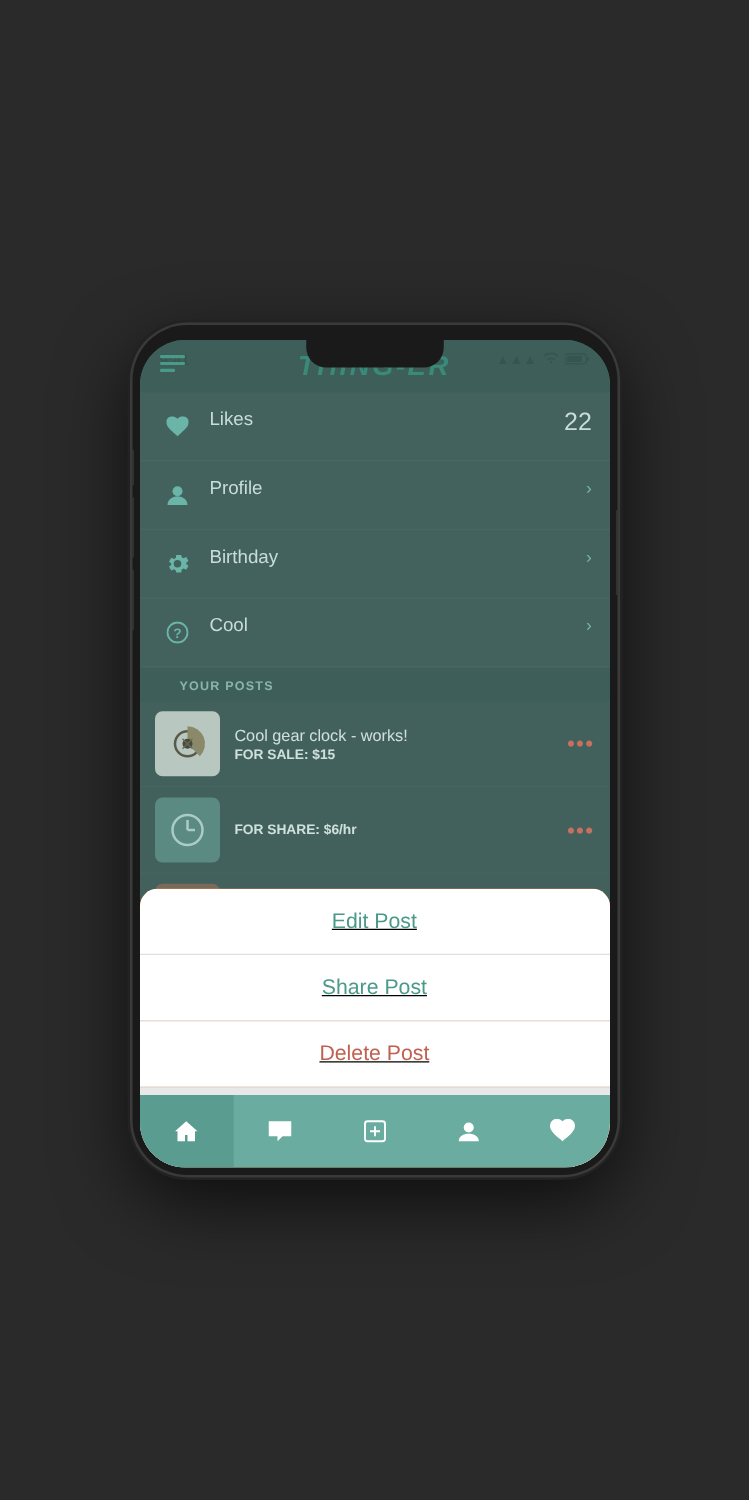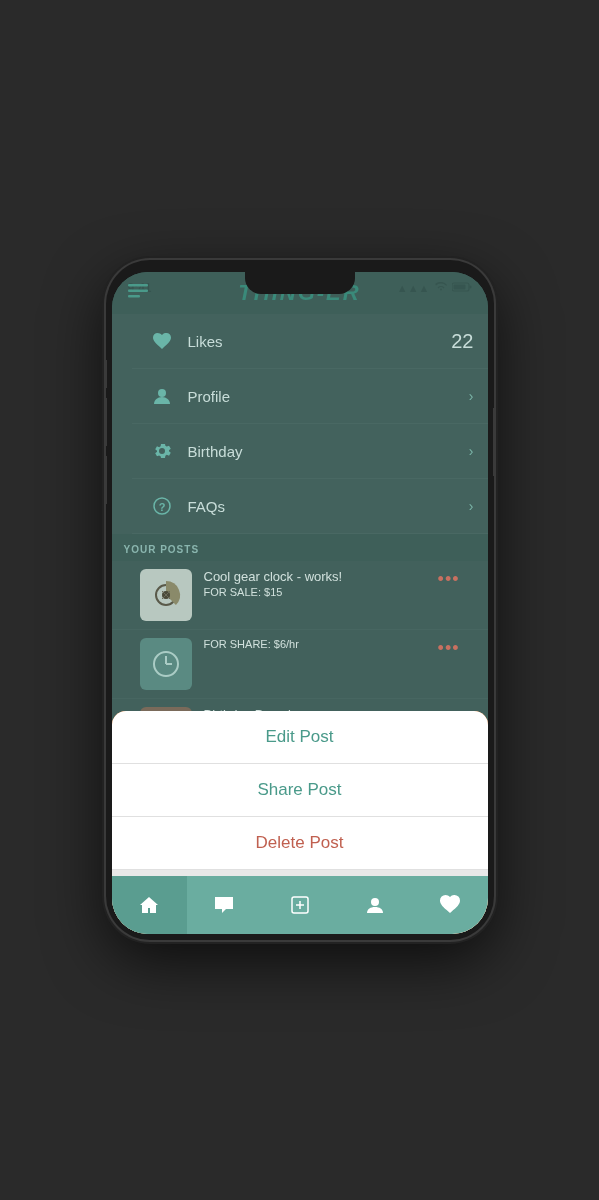--- a/index.html
+++ b/index.html
@@ -87,27 +87,26 @@
       letter-spacing: 2px;
       font-style: italic;
     }
 
     
     .menu-section {
       background: rgba(70, 100, 95, 0.7);
     }
     .menu-item {
       display: flex;
-      align-items: center;
+      align-items: flex-start;
       padding: 13px 16px;
       border-bottom: 1px solid rgba(80,110,105,0.5);
       color: #c8ddd9;
       font-size: 15px;
       position: relative;
-      margin-left: 20px;
     }
     .menu-icon {
       width: 28px;
       height: 28px;
       margin-right: 12px;
       display: flex;
       align-items: center;
       justify-content: center;
       color: #6ab5a8;
       font-size: 16px;
@@ -121,29 +120,30 @@
     .menu-badge {
       position: absolute;
       right: 14px;
       color: #c8ddd9;
       font-size: 20px;
     }
     .likes-item { font-size: 15px; }
 
     
     .section-label {
-      padding: 10px 12px 6px;
+      padding: 10px 32px 6px;
       color: #8ab5ae;
       font-size: 10px;
       font-weight: 700;
       letter-spacing: 1px;
     }
     .post-item {
       display: flex;
-      padding: 8px 28px;
+      align-items: center;
+      padding: 8px 12px;
       border-bottom: 1px solid rgba(80,110,105,0.4);
       background: rgba(70, 100, 95, 0.5);
     }
     .post-thumb {
       width: 52px;
       height: 52px;
       border-radius: 6px;
       margin-right: 12px;
       overflow: hidden;
       flex-shrink: 0;
@@ -172,41 +172,42 @@
     }
     .post-info { flex: 1; }
     .post-title {
       color: #d0e0dc;
       font-size: 13px;
       margin-bottom: 2px;
     }
     .post-price {
       color: #d0e0dc;
       font-size: 11px;
-      font-weight: 400;
+      font-weight: 700;
     }
     .post-more {
       color: #c87060;
       font-size: 18px;
       letter-spacing: 1px;
     }
 
     
     .action-sheet-overlay {
       position: absolute;
       bottom: 0;
       left: 0;
       right: 0;
       z-index: 50;
     }
     .action-sheet {
       background: #f97316;
       border-radius: 14px 14px 0 0;
       overflow: hidden;
       margin-bottom: 0;
+      text-decoration: underline;
     }
     .action-btn {
       display: flex;
       align-items: center;
       justify-content: center;
       width: 100%;
       padding: 16px;
       background: white;
       border: none;
       border-bottom: 1px solid #e0e0e0;
@@ -364,21 +365,21 @@
           <span class="menu-chevron">›</span>
         </div>
 
         <div class="menu-item">
           <div class="menu-icon">
             <svg width="18" height="18" viewBox="0 0 18 18" fill="#6ab5a8">
               <circle cx="9" cy="9" r="8" fill="none" stroke="#6ab5a8" stroke-width="1.5"></circle>
               <text x="9" y="13.5" text-anchor="middle" font-size="11" font-weight="bold" fill="#6ab5a8">?</text>
             </svg>
           </div>
-          <span>FAQs</span>
+          <span>Cool</span>
           <span class="menu-chevron">›</span>
         </div>
       </div>
 
       <div>
         <div class="section-label">YOUR POSTS</div>
 
         <div class="post-item">
           <div class="post-thumb post-thumb-gear">
             <svg width="36" height="36" viewBox="0 0 36 36" fill="#5a5a4a">

